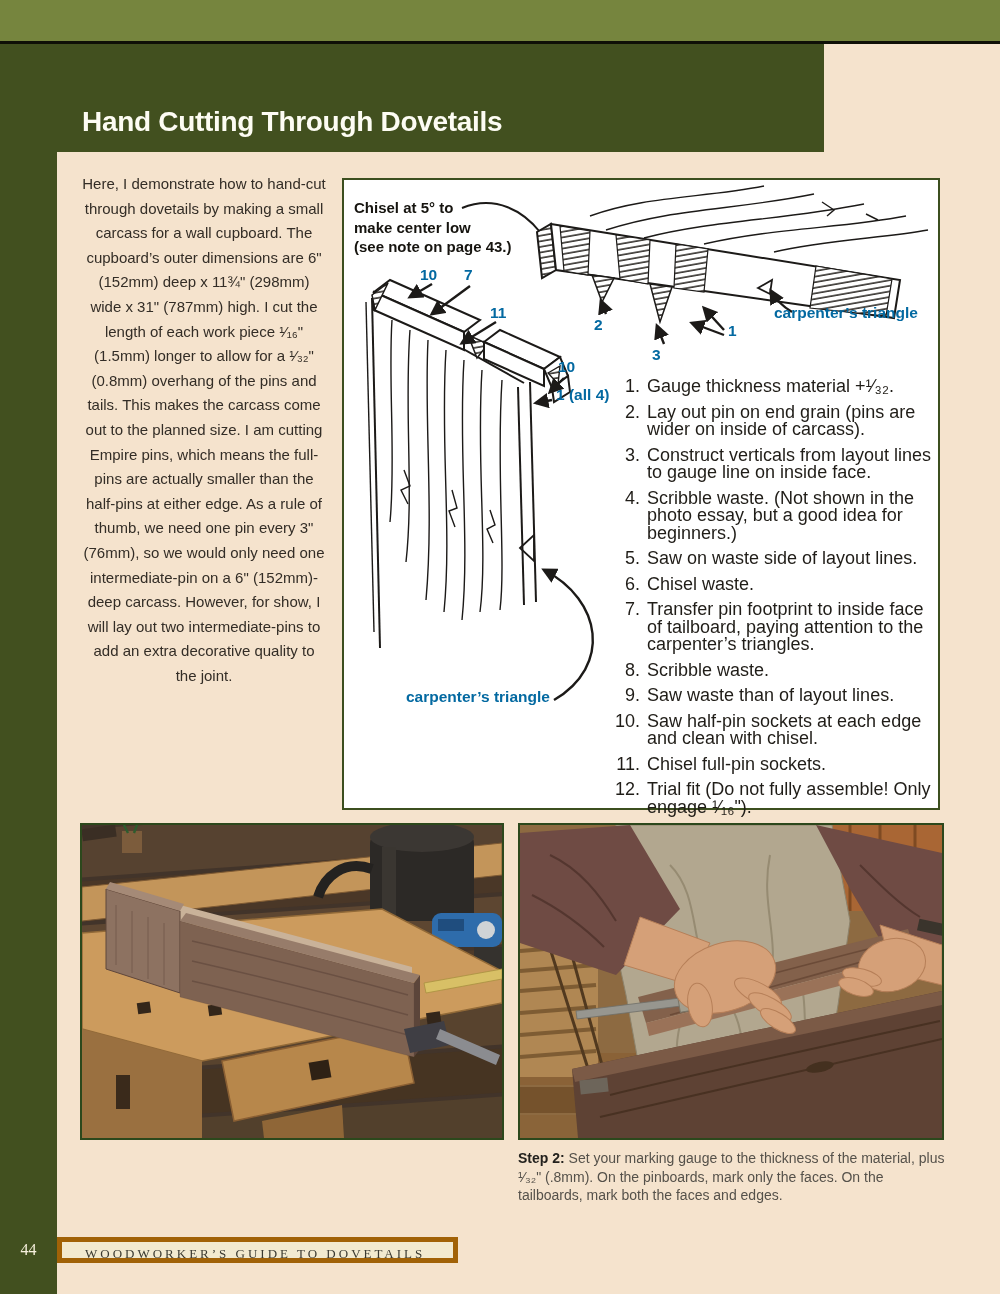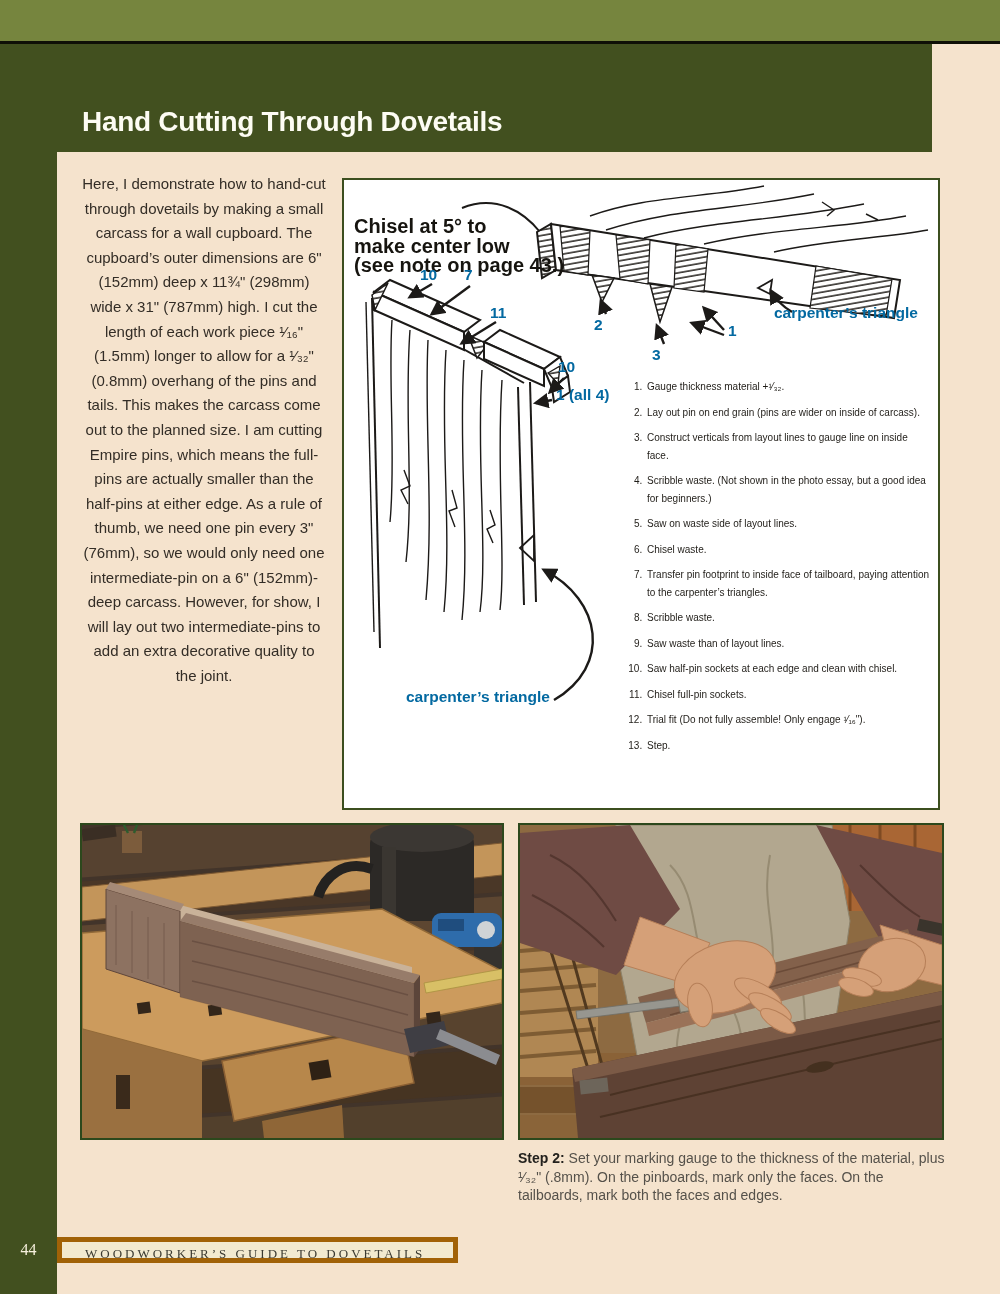--- a/index.html
+++ b/index.html
@@ -5,45 +5,45 @@
   * { margin:0; padding:0; box-sizing:border-box; }
   html,body { background:#d8d2c4; }
   .page {
     position:relative; width:1000px; height:1294px;
     background:#f5e3cd; overflow:hidden;
     font-family:"Liberation Sans","DejaVu Sans",sans-serif;
     color:#332e28;
   }
   .top-band { position:absolute; left:0; top:0; width:1000px; height:41px; background:#76853e; }
   .top-rule { position:absolute; left:0; top:41px; width:1000px; height:3px; background:#0f1007; }
-  .title-band { position:absolute; left:0; top:44px; width:932px; height:108px; background:#42501f; }
+  .title-band { position:absolute; left:0; top:44px; width:824px; height:108px; background:#42501f; }
   .title-band h1 {
     position:absolute; left:82px; top:62px;
     font-size:28px; font-weight:bold; letter-spacing:-0.3px; color:#fdfcf3;
   }
   .sidebar { position:absolute; left:0; top:44px; width:57px; height:1250px; background:#42501f; }
 
   .intro {
     position:absolute; left:82px; top:172px; width:244px;
     font-size:15px; line-height:24.6px; color:#332d26;text-align:center;
   }
 
   .diagram-box {
     position:absolute; left:342px; top:178px; width:598px; height:632px;
     background:#ffffff; border:2px solid #3c4f1f;
   }
   .diagram-box svg { position:absolute; left:0; top:0; }
   .dlabel {
     position:absolute; font-weight:bold; font-size:15.5px; color:#0369a1; white-space:nowrap;
   }
-  .chisel-note { position:absolute; left:10px; top:18px; font-weight:bold; font-size:20px; line-height:19.5px; color:#16140f;margin-top:19px; }
+  .chisel-note { position:absolute; left:10px; top:18px; font-weight:bold; font-size:15px; line-height:19.5px; color:#16140f; }
   .steps { position:absolute; left:276px; top:198px; width:312px; }
   .steps ol { padding-left:25px; }
   .steps li {
-    font-size:10px; line-height:17.5px; margin-bottom:8px; color:#201d18; padding-left:2px;
+    font-size:18px; line-height:17.5px; margin-bottom:8px; color:#201d18; padding-left:2px;
   }
 
   .photo { position:absolute; border:2px solid #2c481c; background:#8a6a45; }
   .photo-left  { left:80px;  top:823px; width:424px; height:317px; }
   .photo-right { left:518px; top:823px; width:426px; height:317px; }
   .photo svg { display:block; }
 
   .caption {
     position:absolute; top:1149px; font-size:14px; line-height:18.5px; color:#55514a;
   }

